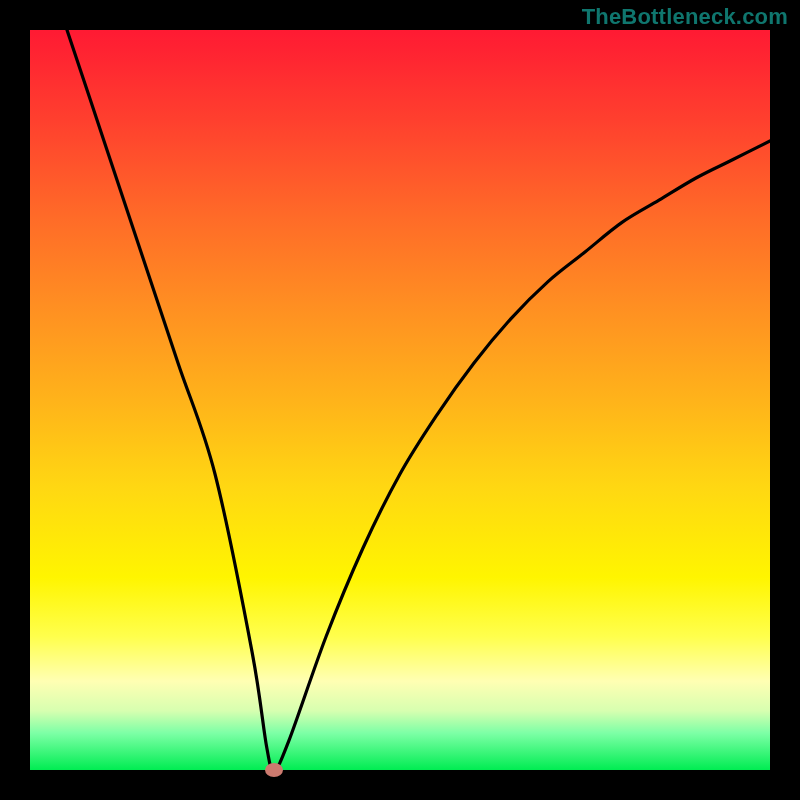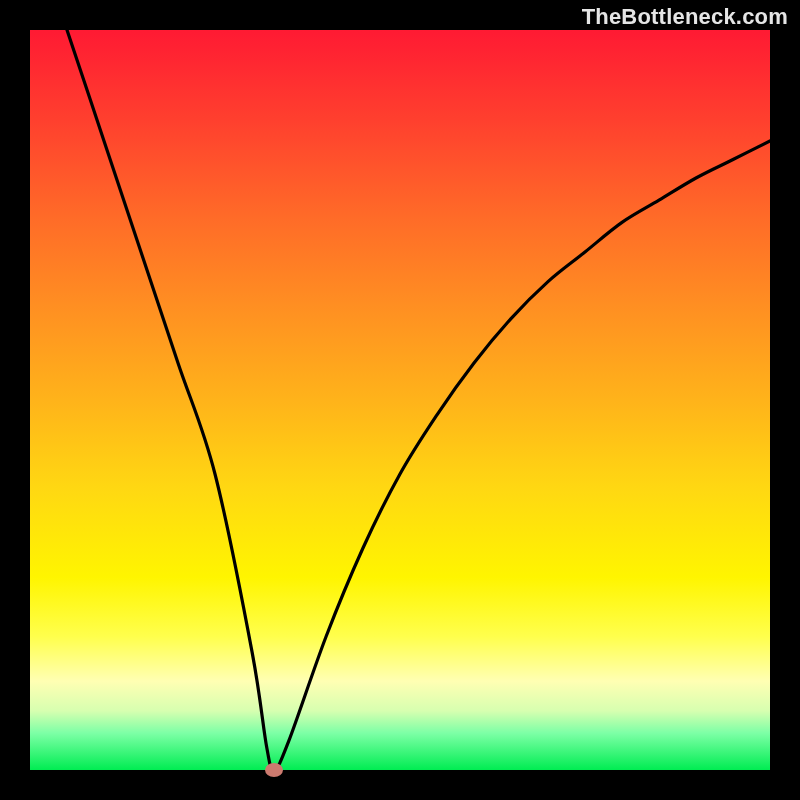--- a/index.html
+++ b/index.html
@@ -37,21 +37,21 @@
       #7dffa6 95%,
       #00ed52 100%);
   }
   .plot svg {
     display: block;
   }
   .watermark {
     position: absolute;
     top: 4px;
     right: 12px;
-    color: #e5e5e5;
+    color: #0f766e;
     font-size: 22px;
     font-weight: 600;
     letter-spacing: 0.2px;
     user-select: none;
   }
   .dot {
     position: absolute;
     width: 18px;
     height: 14px;
     border-radius: 50%;

